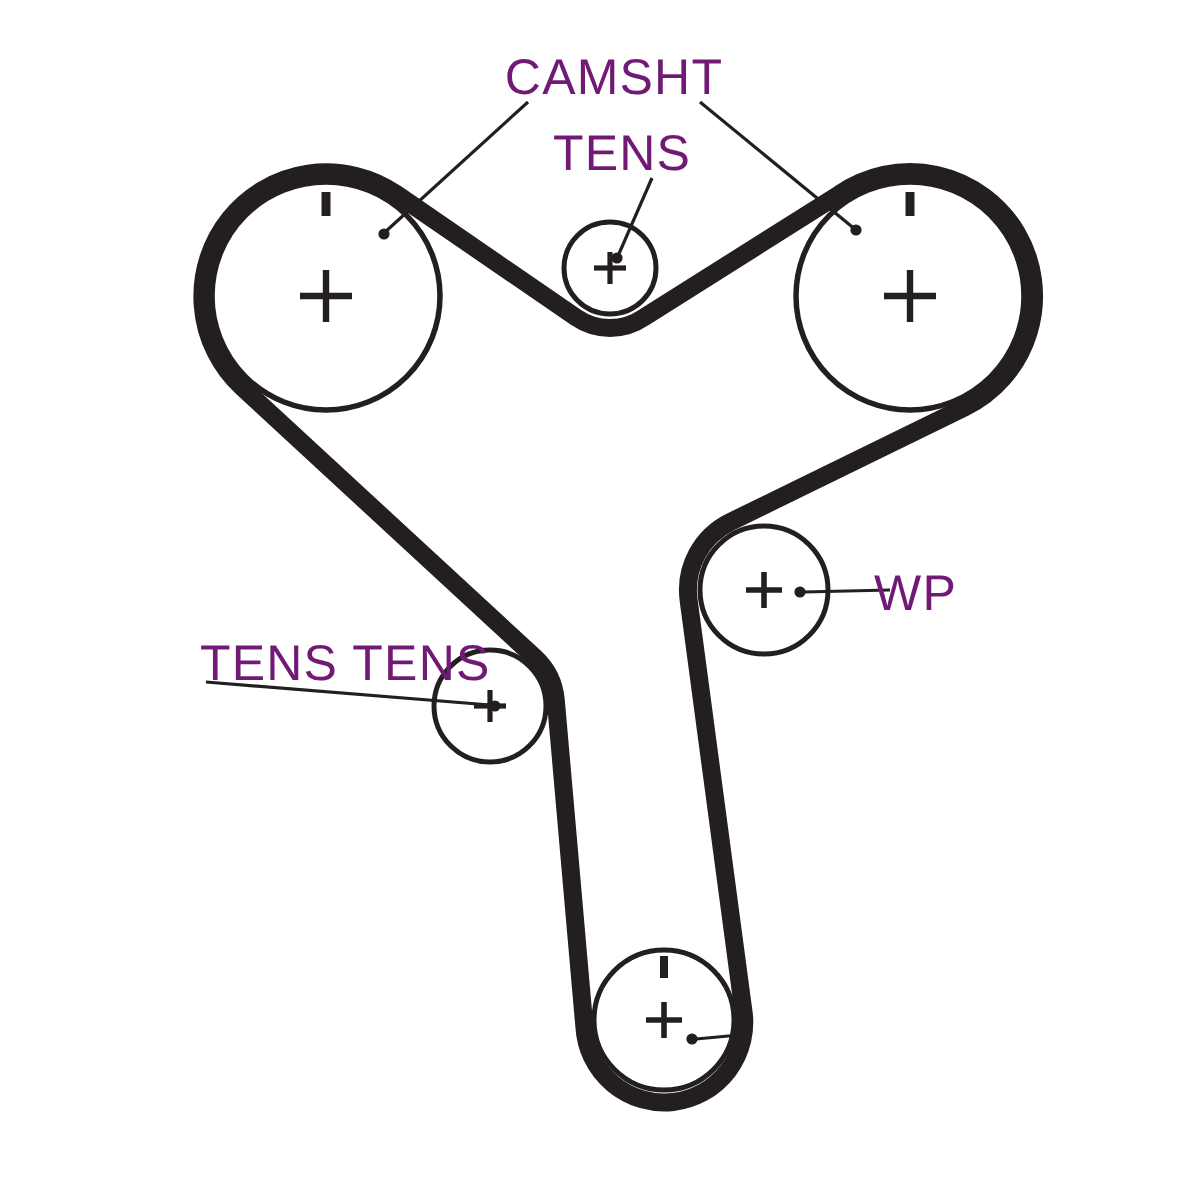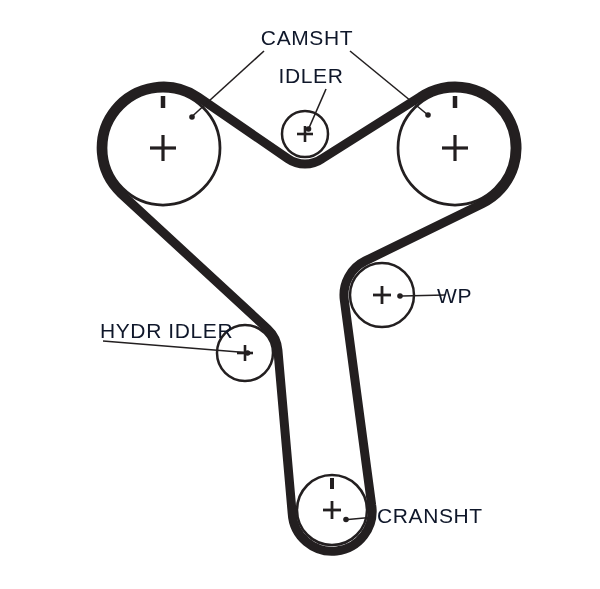--- a/index.html
+++ b/index.html
@@ -16,23 +16,23 @@
     font-family: "Liberation Sans", sans-serif;
   }
   .stage svg {
     position: absolute;
     left: 0;
     top: 0;
     display: block;
   }
   .label {
     position: absolute;
-    font-size: 21px;
+    font-size: 25px;
     line-height: 1.1;
-    color: #0f172a;
+    color: #701a75;
     letter-spacing: 0.6px;
     white-space: nowrap;
     user-select: none;
     text-align: center;
   }
   .label.centered {
     transform: translateX(-50%);
   }
 </style>
 </head>
@@ -101,18 +101,17 @@
 
     <circle cx="192" cy="117" r="2.8" fill="#231f20"></circle>
     <circle cx="428" cy="115" r="2.8" fill="#231f20"></circle>
     <circle cx="308.5" cy="129" r="2.8" fill="#231f20"></circle>
     <circle cx="400" cy="296" r="2.8" fill="#231f20"></circle>
     <circle cx="247.5" cy="353" r="2.8" fill="#231f20"></circle>
     <circle cx="346" cy="519.5" r="2.8" fill="#231f20"></circle>
   </svg>
 
   <div class="label centered" style="left:307px; top:26px;">CAMSHT</div>
-  <div class="label centered" style="left:311px; top:64px;">IDLER</div>
+  <div class="label centered" style="left:311px; top:64px;">TENS</div>
   <div class="label" style="left:437px; top:284px;">WP</div>
-  <div class="label" style="left:100px; top:319px;">HYDR IDLER</div>
-  <div class="label" style="left:377px; top:504px;">CRANSHT</div>
+  <div class="label" style="left:100px; top:319px;">TENS TENS</div>
 
 </div>
 
 </body></html>

